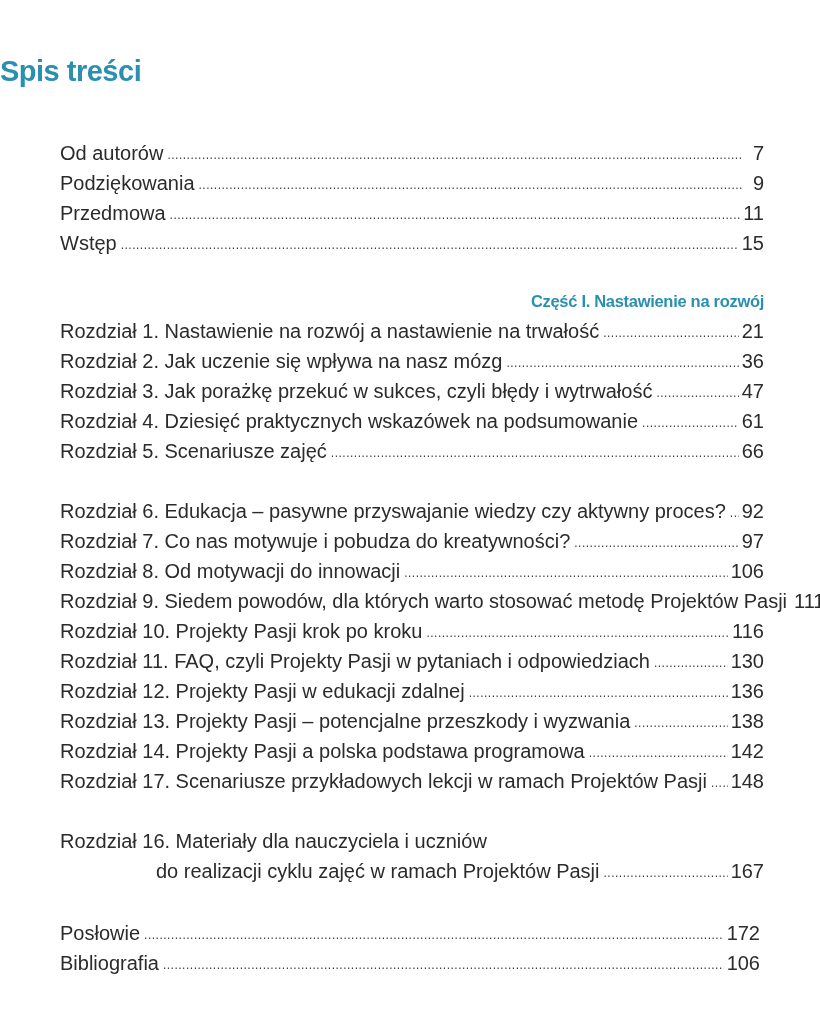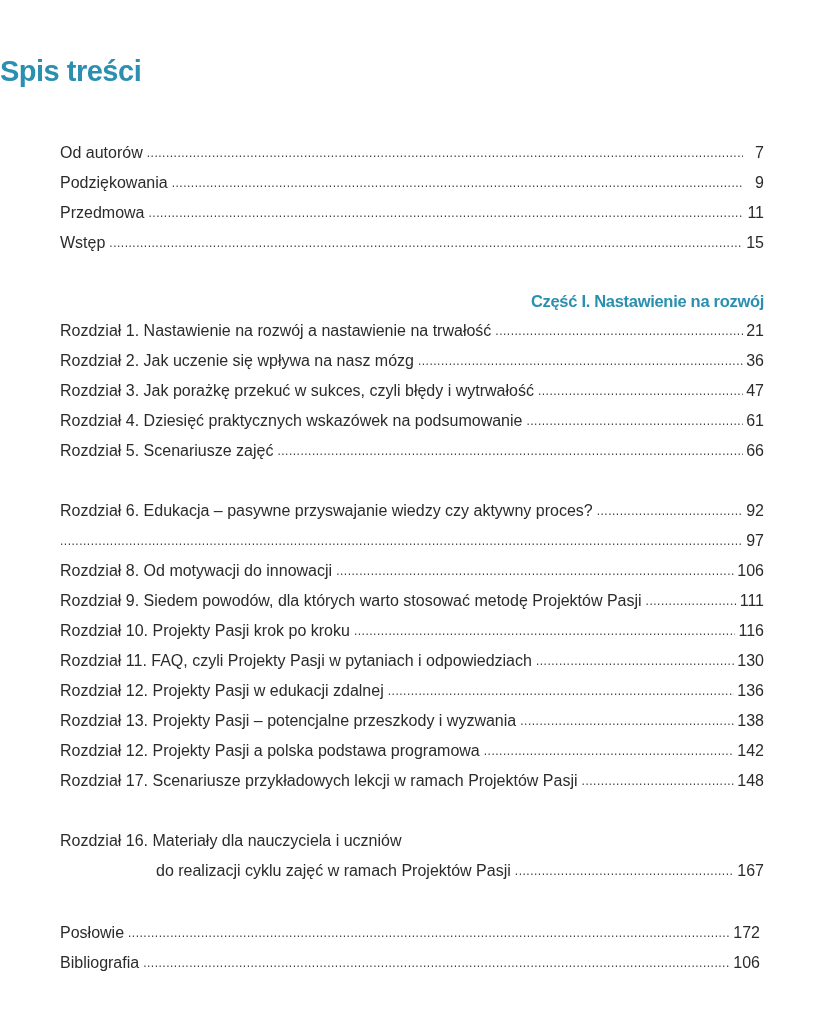--- a/index.html
+++ b/index.html
@@ -2,21 +2,21 @@
 <html><head>
 <meta charset="utf-8">
 <style>
   html, body { margin: 0; padding: 0; background: #ffffff; }
   body { width: 820px; height: 1024px; position: relative; overflow: hidden;
          font-family: "Liberation Sans", "DejaVu Sans", sans-serif; color: #2b2b2b; }
   .title { position: absolute; top: 36px; left: 0; width: 820px; text-align: left;
            font-size: 29px; font-weight: bold; letter-spacing: -0.5px; }
   .toc { position: absolute; left: 60px; width: 704px; }
   .row { display: flex; align-items: baseline; height: 30px; line-height: 30px;
-         font-size: 16px; white-space: nowrap; }
+         font-size: 20px; white-space: nowrap; }
   .row .label { flex: 0 0 auto; padding-right: 4px; }
   .row .leader { flex: 1 1 auto; overflow: hidden; position: relative; top: -1px; color: #3a3a3a; }
   .row .leader::after { content: "........................................................................................................................................................................................................................................................"; letter-spacing: 0.5px; font-size: 12px; }
   .row .page { flex: 0 0 auto; padding-left: 3px; min-width: 18px; text-align: right; }
   .part-heading { height: 30px; line-height: 30px; font-size: 16.5px; font-weight: bold; letter-spacing: -0.3px; text-align: right; }
   .indent .label { padding-left: 96px; }
   .row.nolead { height: 30px; margin-top: 30px; }
 </style>
 </head>
 <body style="color: rgb(43, 43, 43);">
@@ -75,20 +75,21 @@
   </div>
 </div>
 
 <div class="toc" style="top:496px;">
   <div class="row">
     <span class="label">Rozdział 6. Edukacja – pasywne przyswajanie wiedzy czy aktywny proces?</span>
     <span class="leader"></span>
     <span class="page">92</span>
   </div>
   <div class="row">
+    <span class="label">Rozdział 7. Co nas motywuje i pobudza do kreatywności?</span>
     <span class="leader"></span>
     <span class="page">97</span>
   </div>
   <div class="row">
     <span class="label">Rozdział 8. Od motywacji do innowacji</span>
     <span class="leader"></span>
     <span class="page">106</span>
   </div>
   <div class="row">
     <span class="label">Rozdział 9. Siedem powodów, dla których warto stosować metodę Projektów Pasji</span>
@@ -109,21 +110,21 @@
     <span class="label">Rozdział 12. Projekty Pasji w edukacji zdalnej</span>
     <span class="leader"></span>
     <span class="page">136</span>
   </div>
   <div class="row">
     <span class="label">Rozdział 13. Projekty Pasji – potencjalne przeszkody i wyzwania</span>
     <span class="leader"></span>
     <span class="page">138</span>
   </div>
   <div class="row">
-    <span class="label">Rozdział 12. Projekty Pasji a polska podstawa programowa</span>
+    <span class="label">Rozdział 14. Projekty Pasji a polska podstawa programowa</span>
     <span class="leader"></span>
     <span class="page">142</span>
   </div>
   <div class="row">
     <span class="label">Rozdział 17. Scenariusze przykładowych lekcji w ramach Projektów Pasji</span>
     <span class="leader"></span>
     <span class="page">148</span>
   </div>
   <div class="row nolead">
     <span class="label">Rozdział 16. Materiały dla nauczyciela i uczniów</span>

